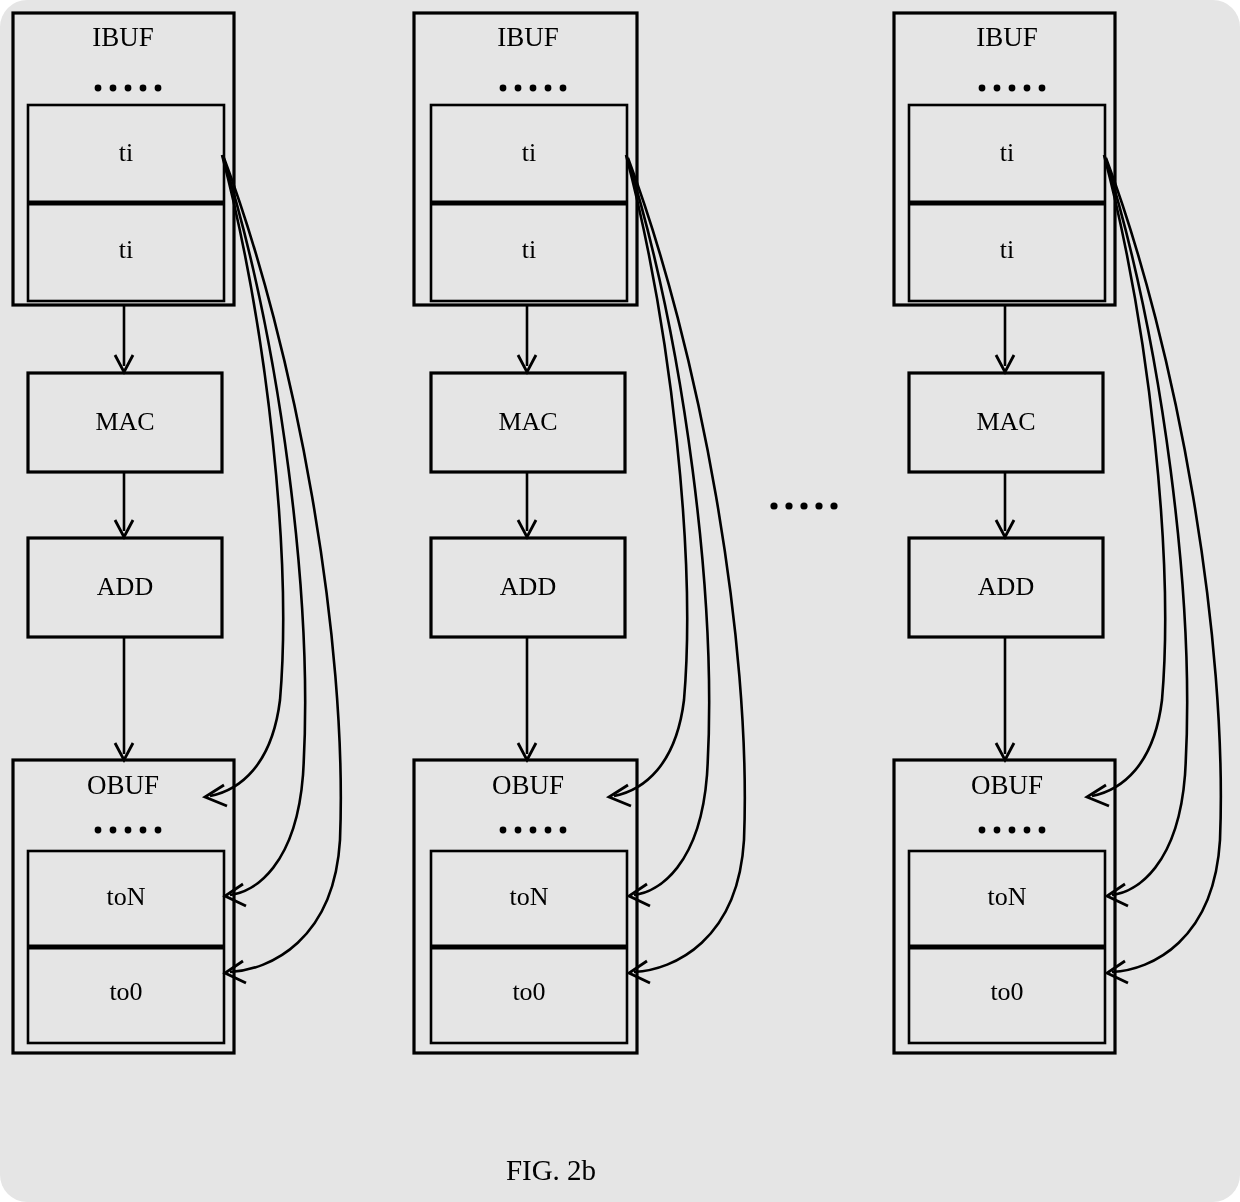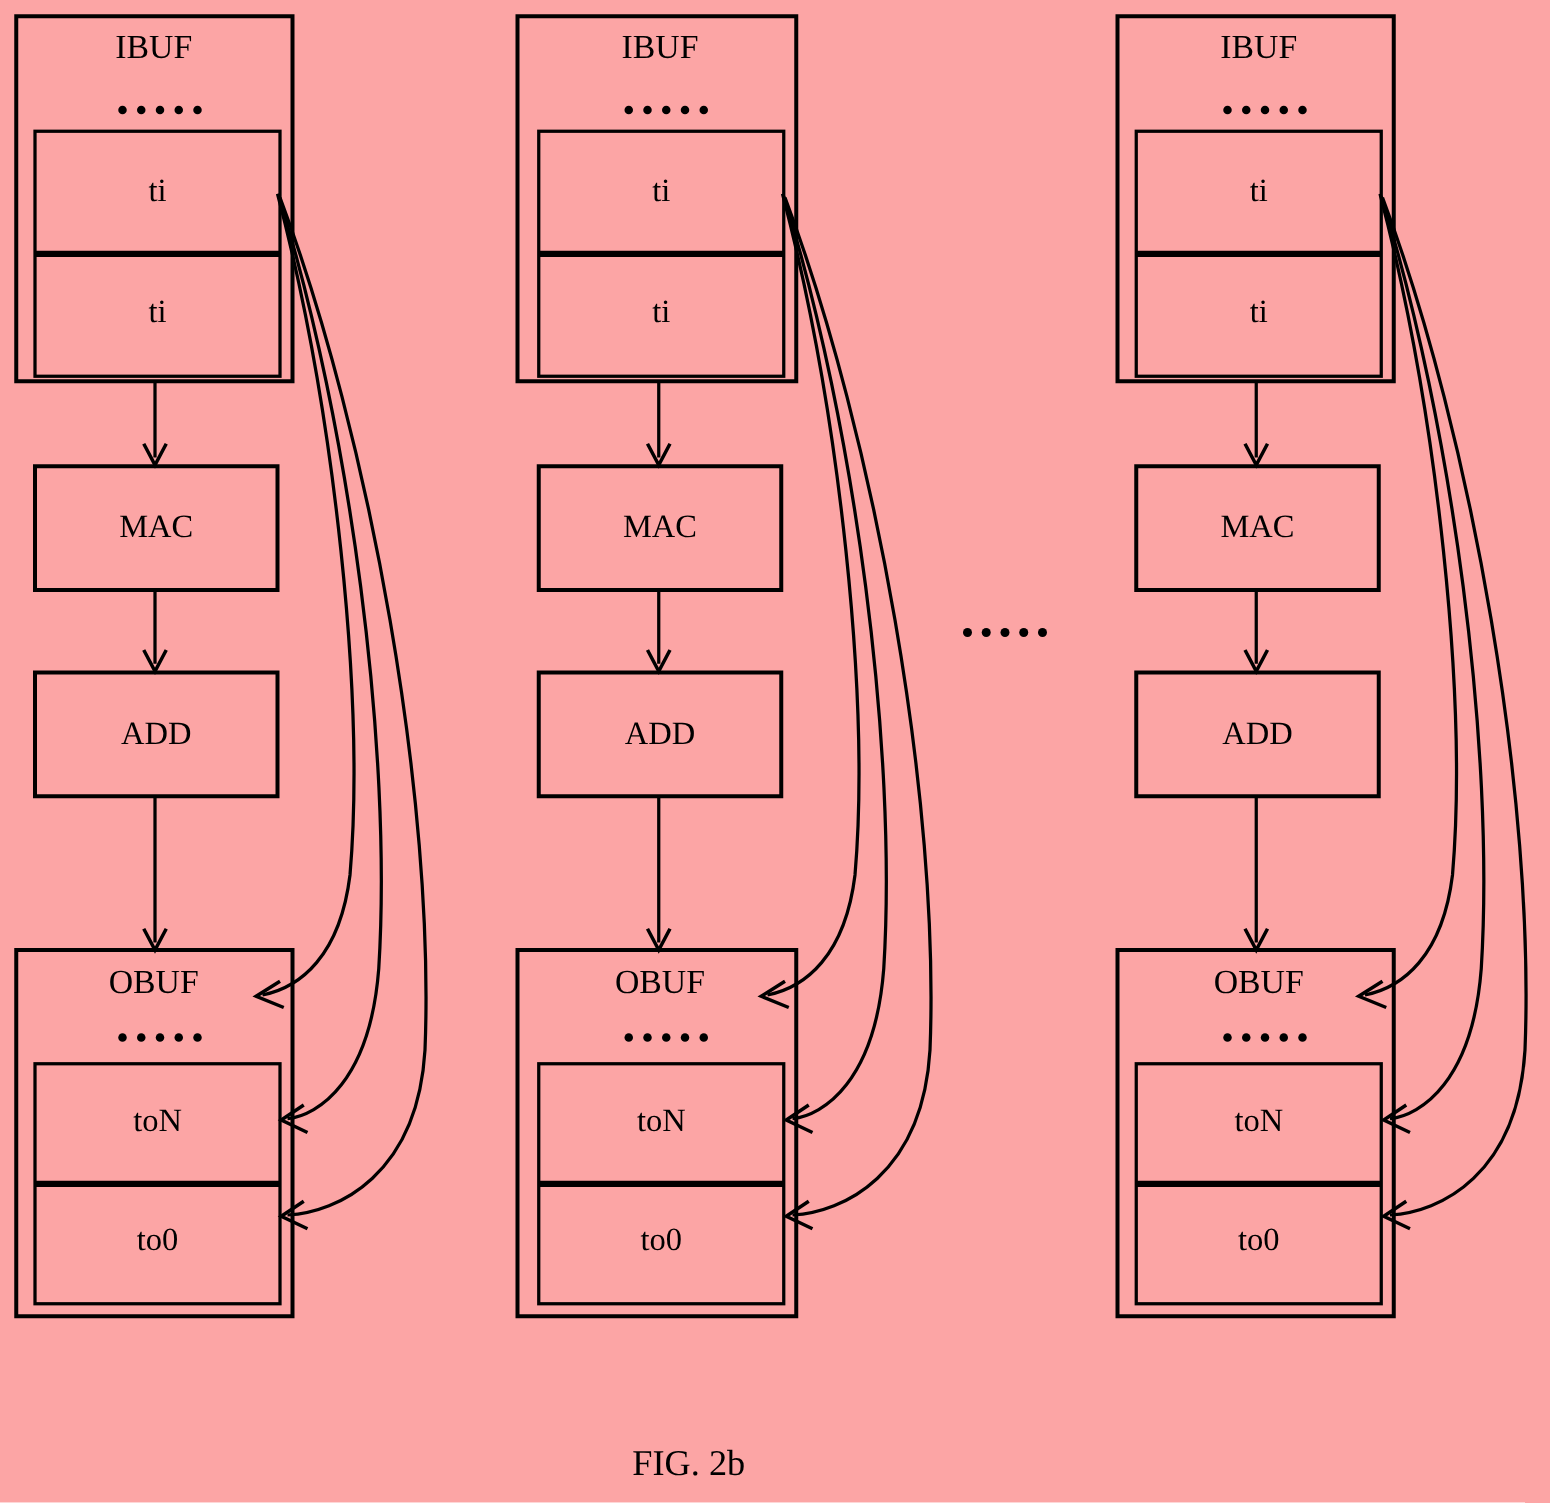--- a/index.html
+++ b/index.html
@@ -8,22 +8,23 @@
     background: #ffffff;
   }
   body {
     font-family: "Liberation Serif", "DejaVu Serif", serif;
     color: #000000;
   }
   #page {
     position: relative;
     width: 1240px;
     height: 1202px;
-    background: #fca5a5;
+    background: #e5e5e5;
     overflow: hidden;
+    border-radius: 27px;
   }
   #diagram-svg {
     position: absolute;
     left: 0;
     top: 0;
     width: 1240px;
     height: 1202px;
   }
   .box-label {
     font-family: "Liberation Serif", "DejaVu Serif", serif;

